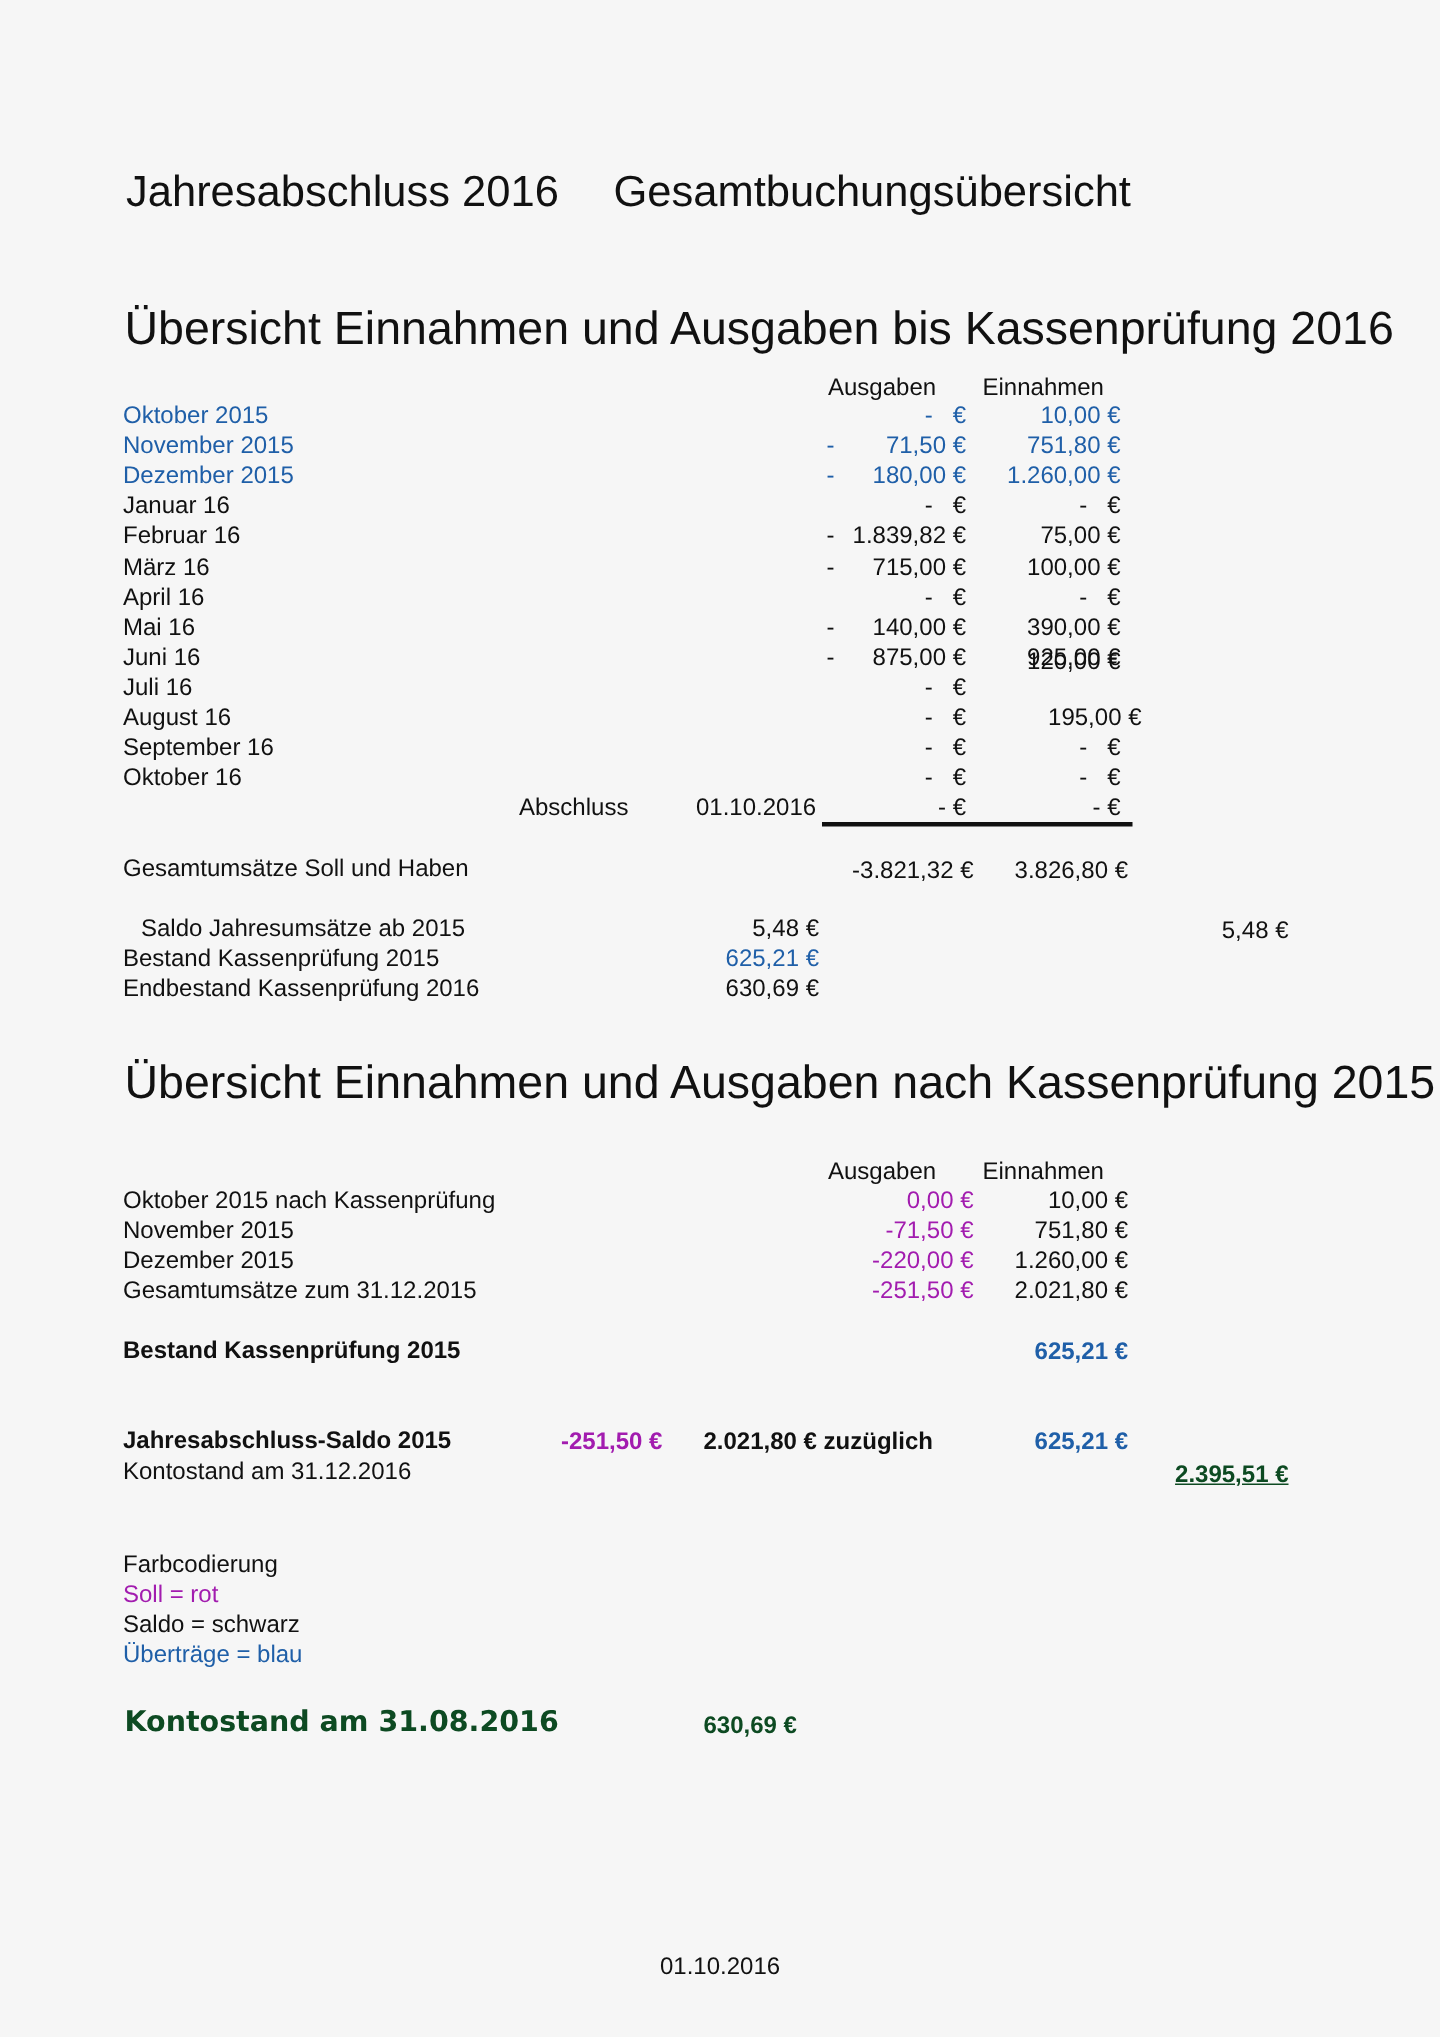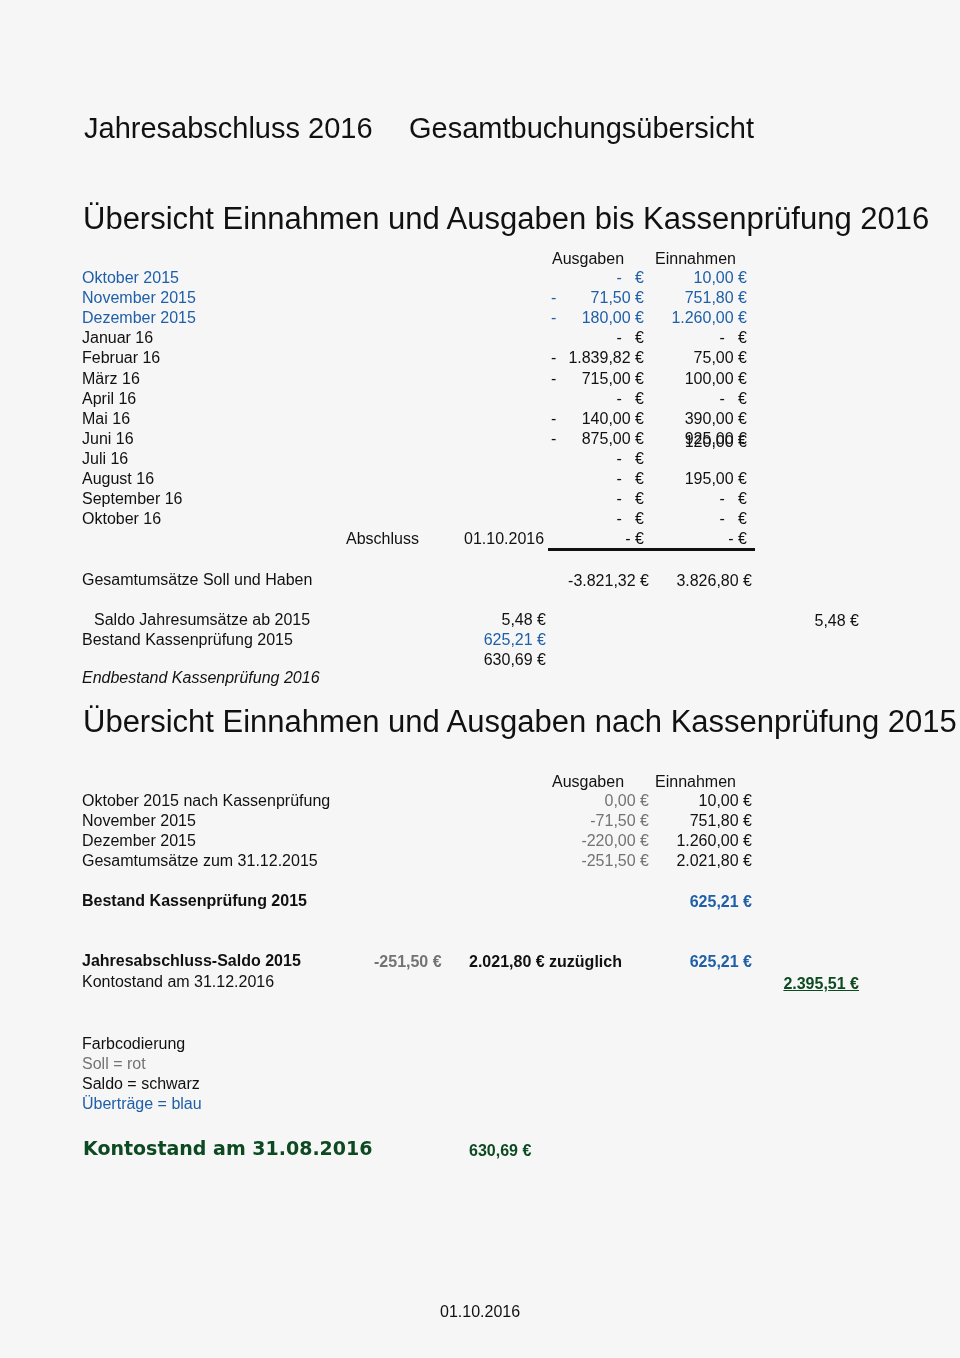--- a/index.html
+++ b/index.html
@@ -5,21 +5,21 @@
     html, body { margin:0; padding:0; }
     body {
       width:960px; height:1358px; background:#f6f6f6; position:relative; overflow:hidden;
       font-family: "Liberation Sans", sans-serif; color:#111;
     }
     .abs { position:absolute; white-space:nowrap; }
     .title { font-size:29px; top:112px; }
     .h2 { font-size:31px; }
     .row { font-size:16px; }
     .blue { color:#1f5fa8; }
-    .red { color:#737373; }
+    .red { color:#a21caf; }
     .bold { font-weight:bold; }
     .green { color:#0d4a22; }
     .amt { position:absolute; font-size:16px; white-space:nowrap; }
     .dash { position:absolute; font-size:16px; }
     .rule { position:absolute; left:548px; width:207px; height:3px; background:#111; top:548px; }
     .kst { font-family: "DejaVu Sans", sans-serif; font-weight:bold; font-size:19px; }
     .u { text-decoration: underline; }
   </style>
 </head>
 <body>
@@ -63,21 +63,21 @@
     <div class="amt" style="right: 213px; top: 409.7px; white-space: pre;">390,00 €</div>
     <div class="abs row" style="left: 82px; top: 429.8px;">Juni 16</div>
     <div class="dash" style="left: 551px; top: 429.8px;">-</div>
     <div class="amt" style="right: 316px; top: 429.8px; white-space: pre;">875,00 €</div>
     <div class="amt" style="right: 213px; top: 429.8px; white-space: pre;">925,00 €</div>
     <div class="abs row" style="left: 82px; top: 449.9px;">Juli 16</div>
     <div class="amt" style="right: 316px; top: 449.9px; white-space: pre;">-   €</div>
     <div class="amt" style="right: 213px; top: 433px; white-space: pre;">120,00 €</div>
     <div class="abs row" style="left: 82px; top: 470px;">August 16</div>
     <div class="amt" style="right: 316px; top: 470px; white-space: pre;">-   €</div>
-    <div class="amt" style="right: 213px; top: 470px; white-space: pre; margin-left: 24px;">195,00 €</div>
+    <div class="amt" style="right: 199px; top: 470px; white-space: pre; margin-left: 24px;">195,00 €</div>
     <div class="abs row" style="left: 82px; top: 490.1px;">September 16</div>
     <div class="amt" style="right: 316px; top: 490.1px; white-space: pre;">-   €</div>
     <div class="amt" style="right: 213px; top: 490.1px; white-space: pre;">-   €</div>
     <div class="abs row" style="left: 82px; top: 510.2px;">Oktober 16</div>
     <div class="amt" style="right: 316px; top: 510.2px; white-space: pre;">-   €</div>
     <div class="amt" style="right: 213px; top: 510.2px; white-space: pre;">-   €</div>
   </div>
 
 <div class="abs row" style="left:346px; top:530px;">Abschluss</div>
 <div class="abs row" style="left:464px; top:530px;">01.10.2016</div>
@@ -89,21 +89,21 @@
 <div class="amt" style="right:311px; top:572px;">-3.821,32 €</div>
 <div class="amt" style="right:208px; top:572px;">3.826,80 €</div>
 
 <div class="abs row" style="left:94px; top:611px;">Saldo Jahresumsätze ab 2015</div>
 <div class="amt" style="right:414px; top:611px;">5,48 €</div>
 <div class="amt" style="right:101px; top:612px;">5,48 €</div>
 
 <div class="abs row" style="left:82px; top:631px;">Bestand Kassenprüfung 2015</div>
 <div class="amt blue" style="right:414px; top:631px;">625,21 €</div>
 
-<div class="abs row" style="left:82px; top:669px;font-style:italic;">Endbestand Kassenprüfung 2016</div>
+<div class="abs row" style="left:82px; top:651px;">Endbestand Kassenprüfung 2016</div>
 <div class="amt" style="right:414px; top:651px;">630,69 €</div>
 
 <div class="abs h2" style="left:83px; top:704px;">Übersicht Einnahmen und Ausgaben nach Kassenprüfung 2015</div>
 <div class="abs row" style="left:552px; top:773px;">Ausgaben</div>
 <div class="abs row" style="left:655px; top:773px;">Einnahmen</div>
 
 <div id="s2rows">
     <div class="abs row" style="left: 82px; top: 792px;">Oktober 2015 nach Kassenprüfung</div>
     <div class="amt red" style="right: 311px; top: 792px;">0,00 €</div>
     <div class="amt" style="right: 208px; top: 792px;">10,00 €</div>

